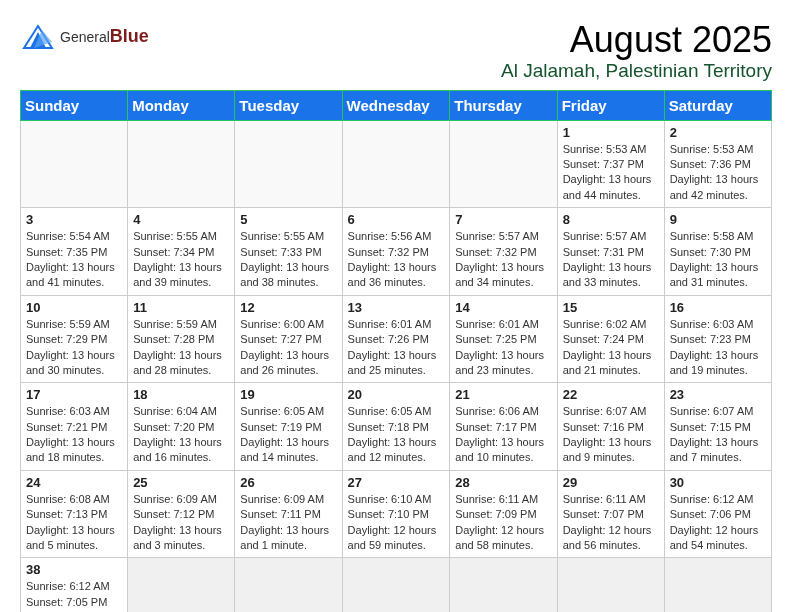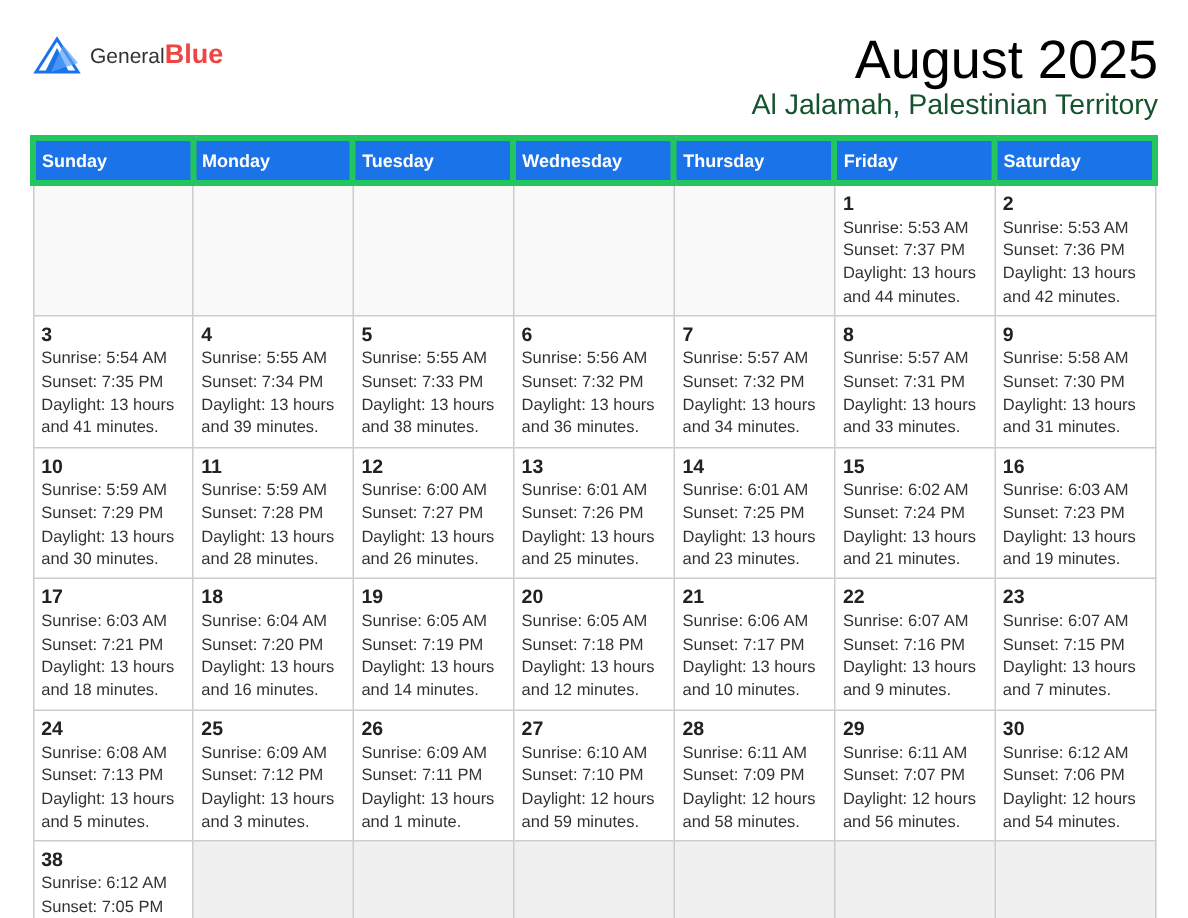--- a/index.html
+++ b/index.html
@@ -39,25 +39,25 @@
       color: #14532d;
     }
     .calendar-table {
       width: 100%;
       border-collapse: collapse;
       border: 1px solid #bbb;
     }
     .calendar-table th {
       background: #1a73e8;
       color: #fff;
-      font-size: 12px;
+      font-size: 15px;
       font-weight: bold;
       padding: 6px 4px;
       text-align: left;
-      border: 4px solid #22c55e;
+      border: 1px solid #22c55e;
     }
     .calendar-table td {
       border: 1px solid #ccc;
       vertical-align: top;
       padding: 4px 5px;
       width: 108px;
       min-height: 80px;
       font-size: 10.5px;
       color: #333;
       background: #fff;
@@ -85,21 +85,21 @@
 <body>
 
 <div class="header-area">
   <div class="logo">
     <svg class="logo-bird" viewBox="0 0 36 32" xmlns="http://www.w3.org/2000/svg">
       <polygon points="4,28 18,6 32,28" fill="none" stroke="#1a73e8" stroke-width="2"></polygon>
       <polygon points="10,28 18,12 26,28" fill="#1a73e8"></polygon>
       <polygon points="14,28 22,10 32,22" fill="#5ba4f5" opacity="0.7"></polygon>
     </svg>
     <div>
-      <span style="color:#333; font-size:14px;">General</span><span style="color:#ef4444; font-size:18px; font-weight:bold;">Blue</span>
+      <span style="color:#333; font-size:14px;">General</span><span style="color:#7f1d1d; font-size:18px; font-weight:bold;">Blue</span>
     </div>
   </div>
   <div class="title-area">
     <div class="month-title">August 2025</div>
     <div class="subtitle">Al Jalamah, Palestinian Territory</div>
   </div>
 </div>
 
 <table class="calendar-table">
   <thead>

